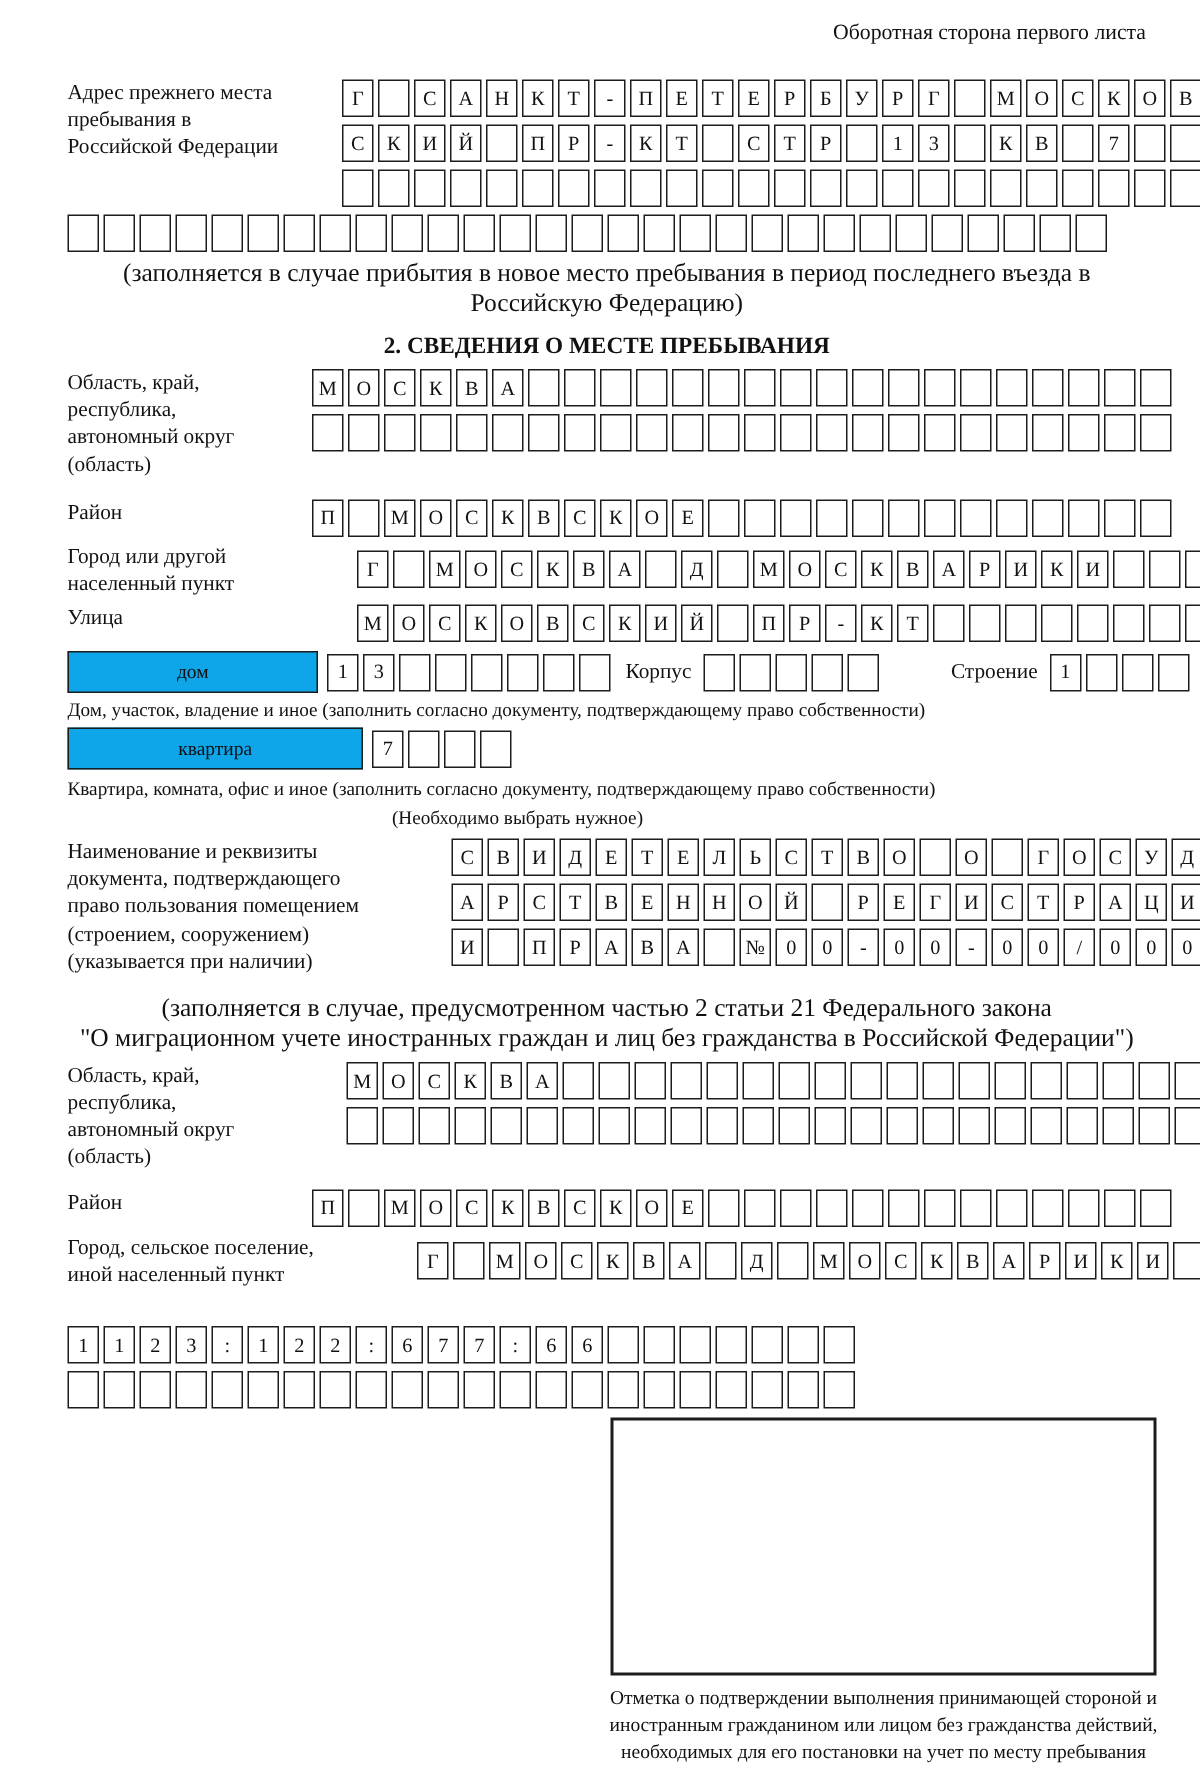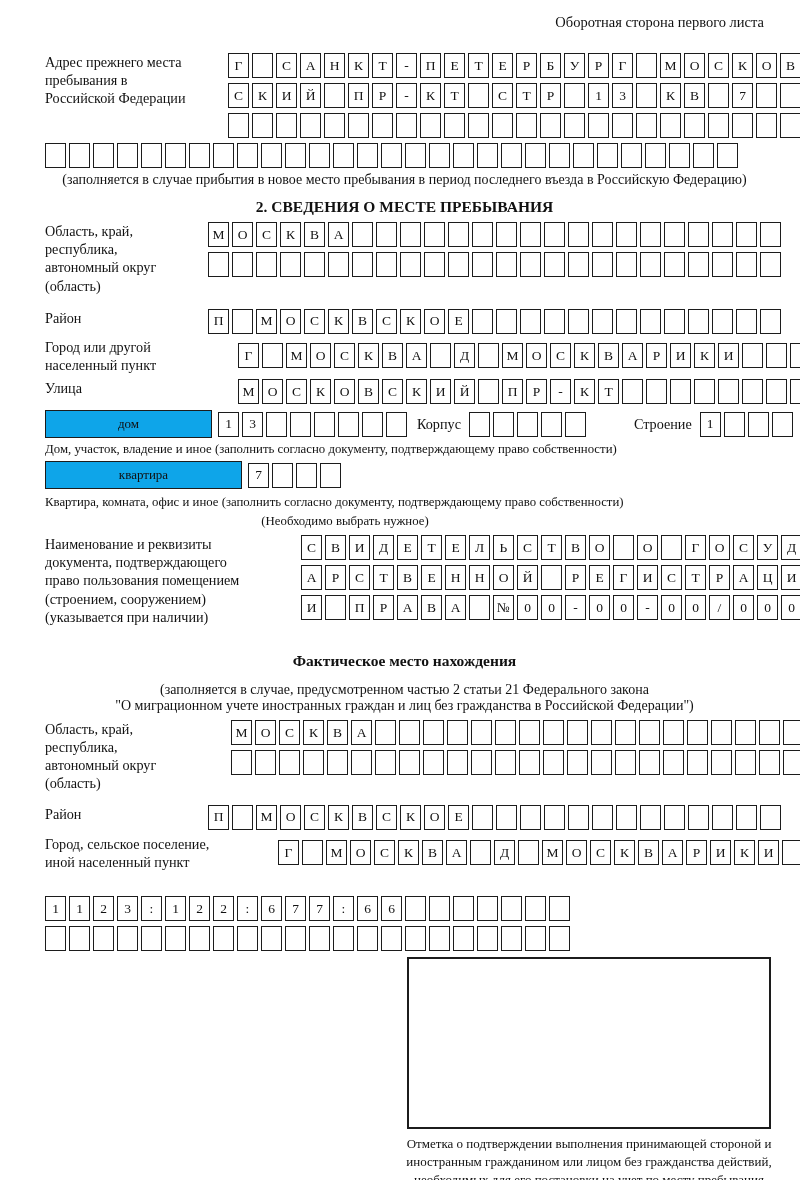--- a/index.html
+++ b/index.html
@@ -20,21 +20,21 @@
   .cellrow{ display:flex; gap:3px; }
   .cell{
     box-sizing:border-box;
     width:21px;height:25px;
     border:1.6px solid #1c1c1c;
     display:inline-flex; align-items:center; justify-content:center;
     font-size:13.5px; line-height:1; flex:0 0 auto;
     background:#fff;
   }
   .note{ font-size:12.8px; }
-  .note-c{ font-size:14px; text-align:center; }
+  .note-c{ font-size:17px; text-align:center; }
   .title{ font-weight:bold; font-size:15.5px; text-align:center; }
   .wbox{
     box-sizing:border-box; border:1.7px solid #1c1c1c; height:28px;
     display:flex; align-items:center; justify-content:center;
     font-size:13px; flex:0 0 auto; background:#0ea5e9;
   }
   .inline-lbl{ font-size:14.2px; align-self:center; }
   .stamp-box{
     box-sizing:border-box; border:2px solid #1c1c1c;
     width:364px; height:172px; margin-left:362px; background:#fff;
@@ -430,21 +430,20 @@
           <span class="cell">0</span>
           <span class="cell">0</span>
           <span class="cell">/</span>
           <span class="cell">0</span>
           <span class="cell">0</span>
           <span class="cell">0</span>
         </div>
     </div>
   </div>
 
-  <div class="title mt26">Фактическое место нахождения</div>
   <div class="note-c mt12">(заполняется в случае, предусмотренном частью 2 статьи 21 Федерального закона</div>
   <div class="note-c">"О миграционном учете иностранных граждан и лиц без гражданства в Российской Федерации")</div>
 
   <div class="frow mt6">
     <div class="lbl w145">Область, край, республика, автономный округ (область)</div>
     <div class="rows">
       <div class="cellrow">
           <span class="cell">М</span>
           <span class="cell">О</span>
           <span class="cell">С</span>

